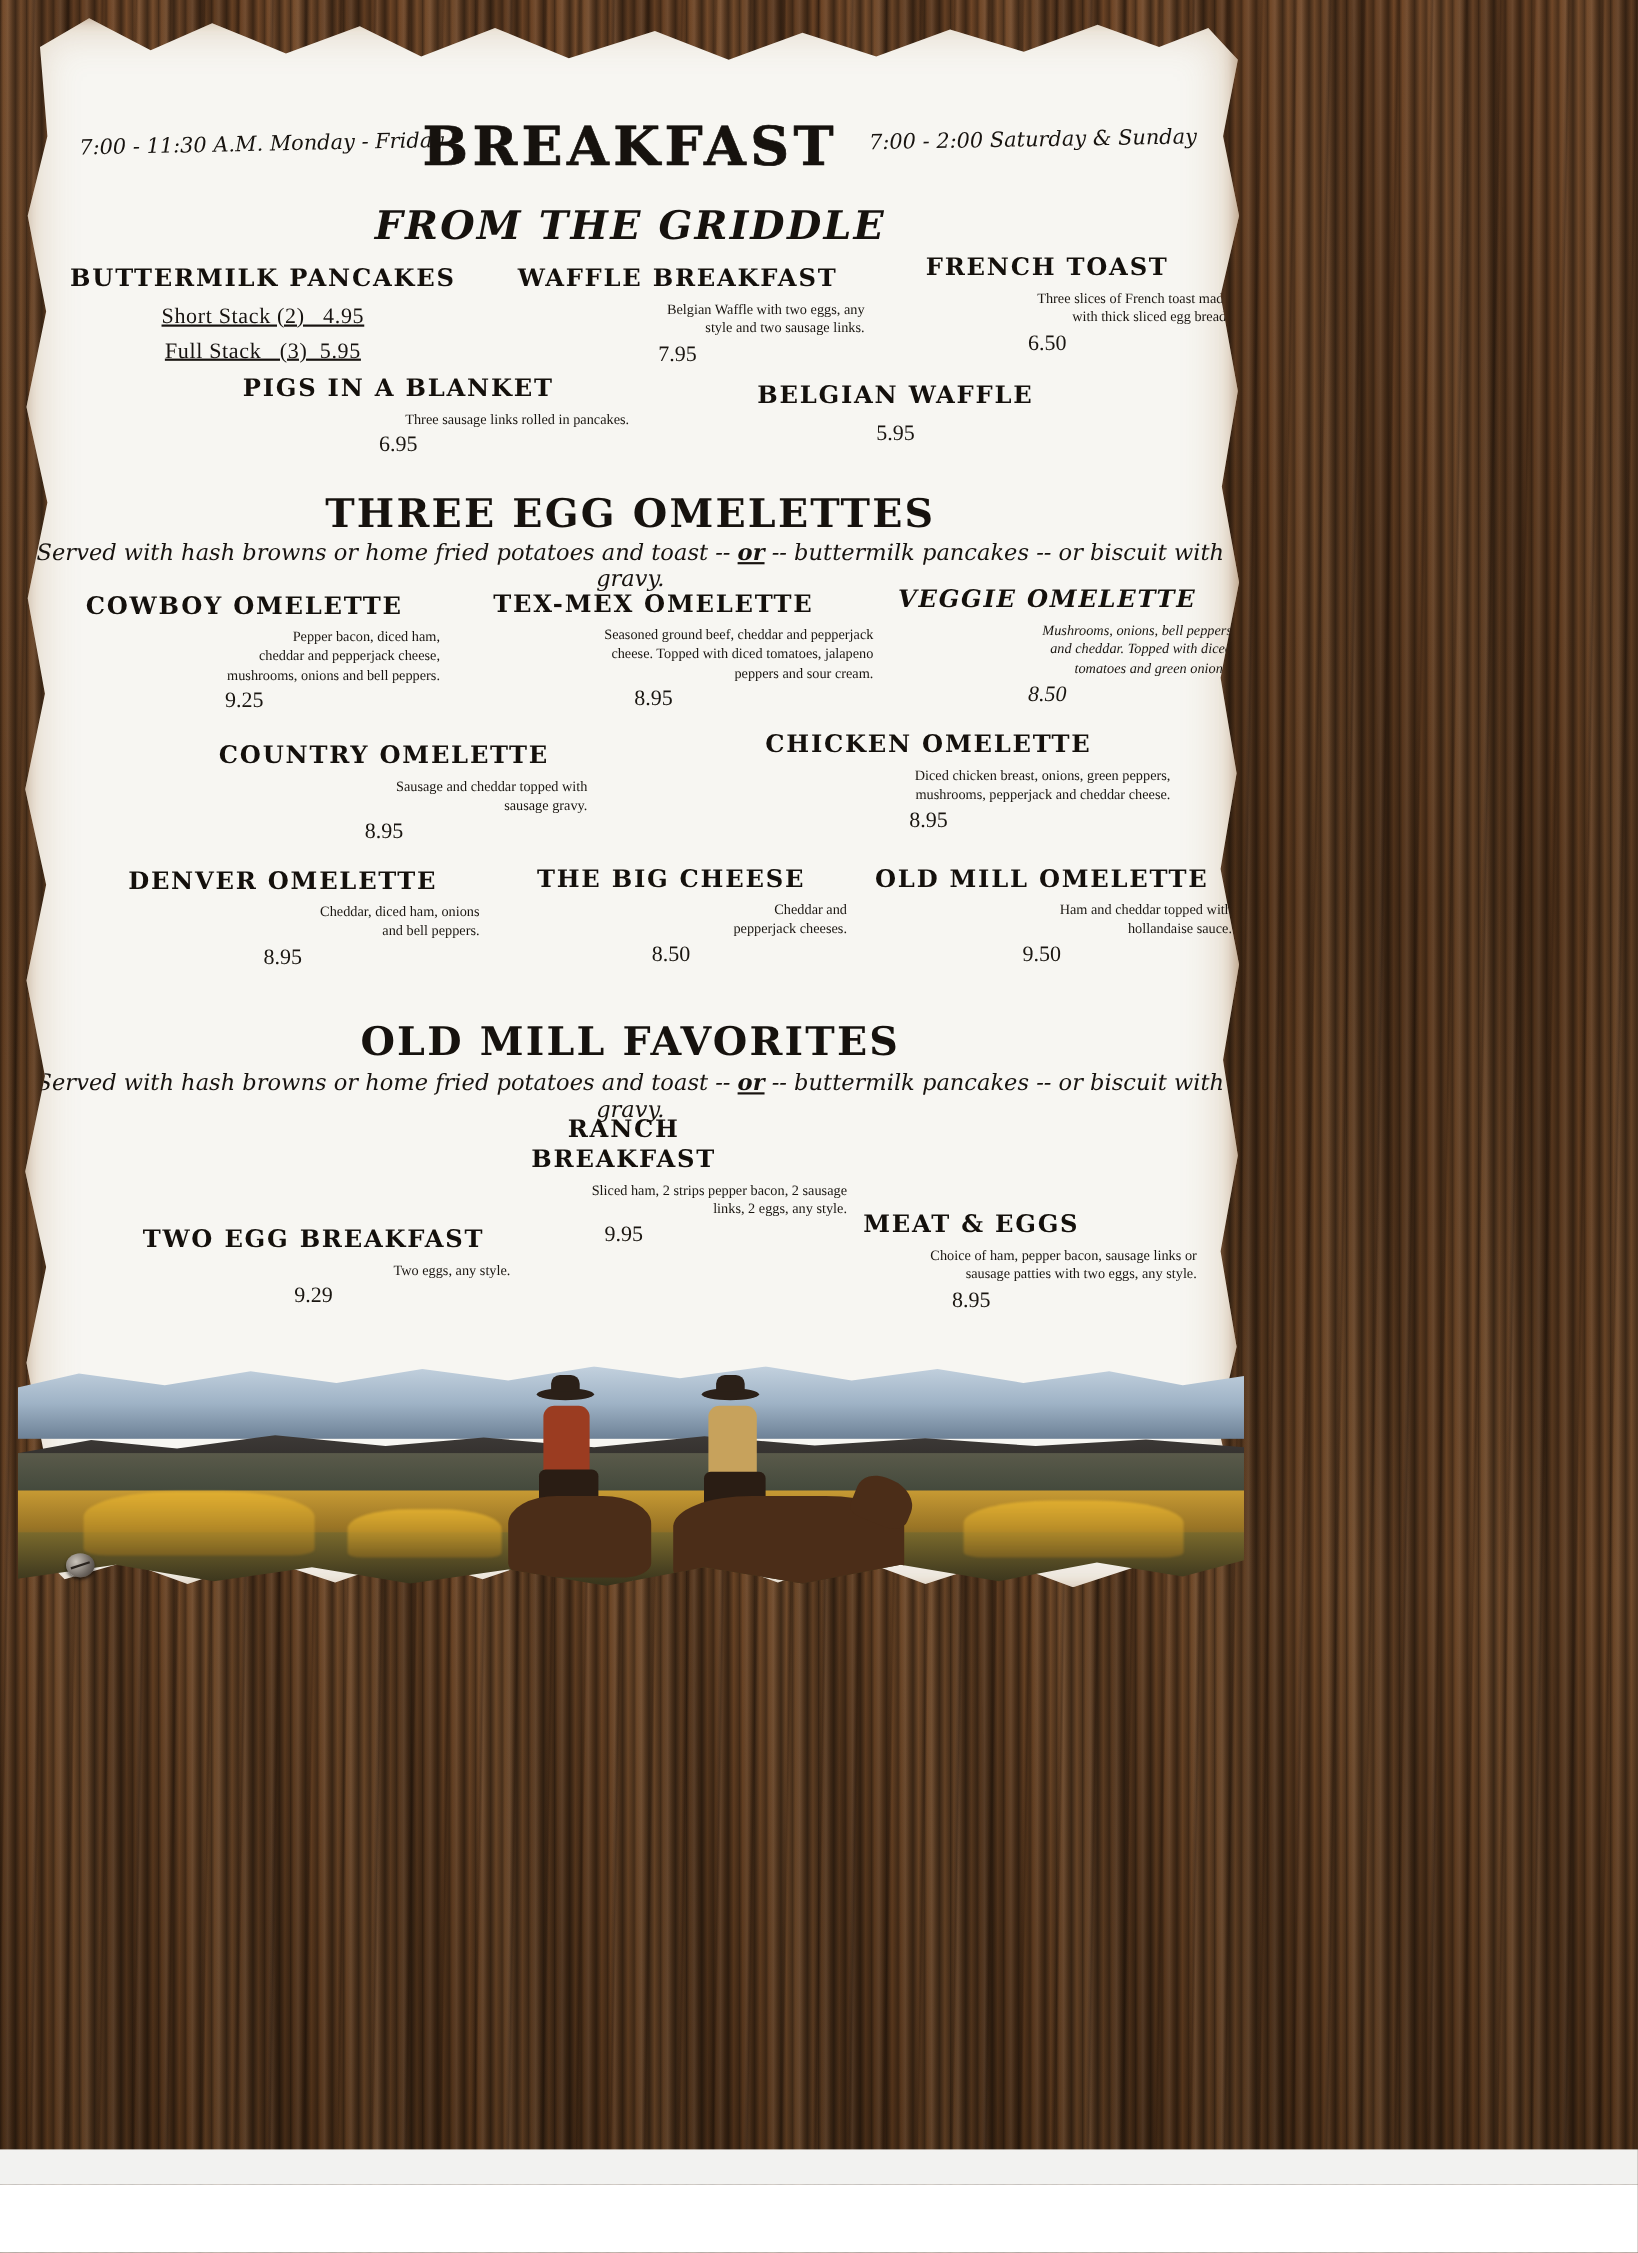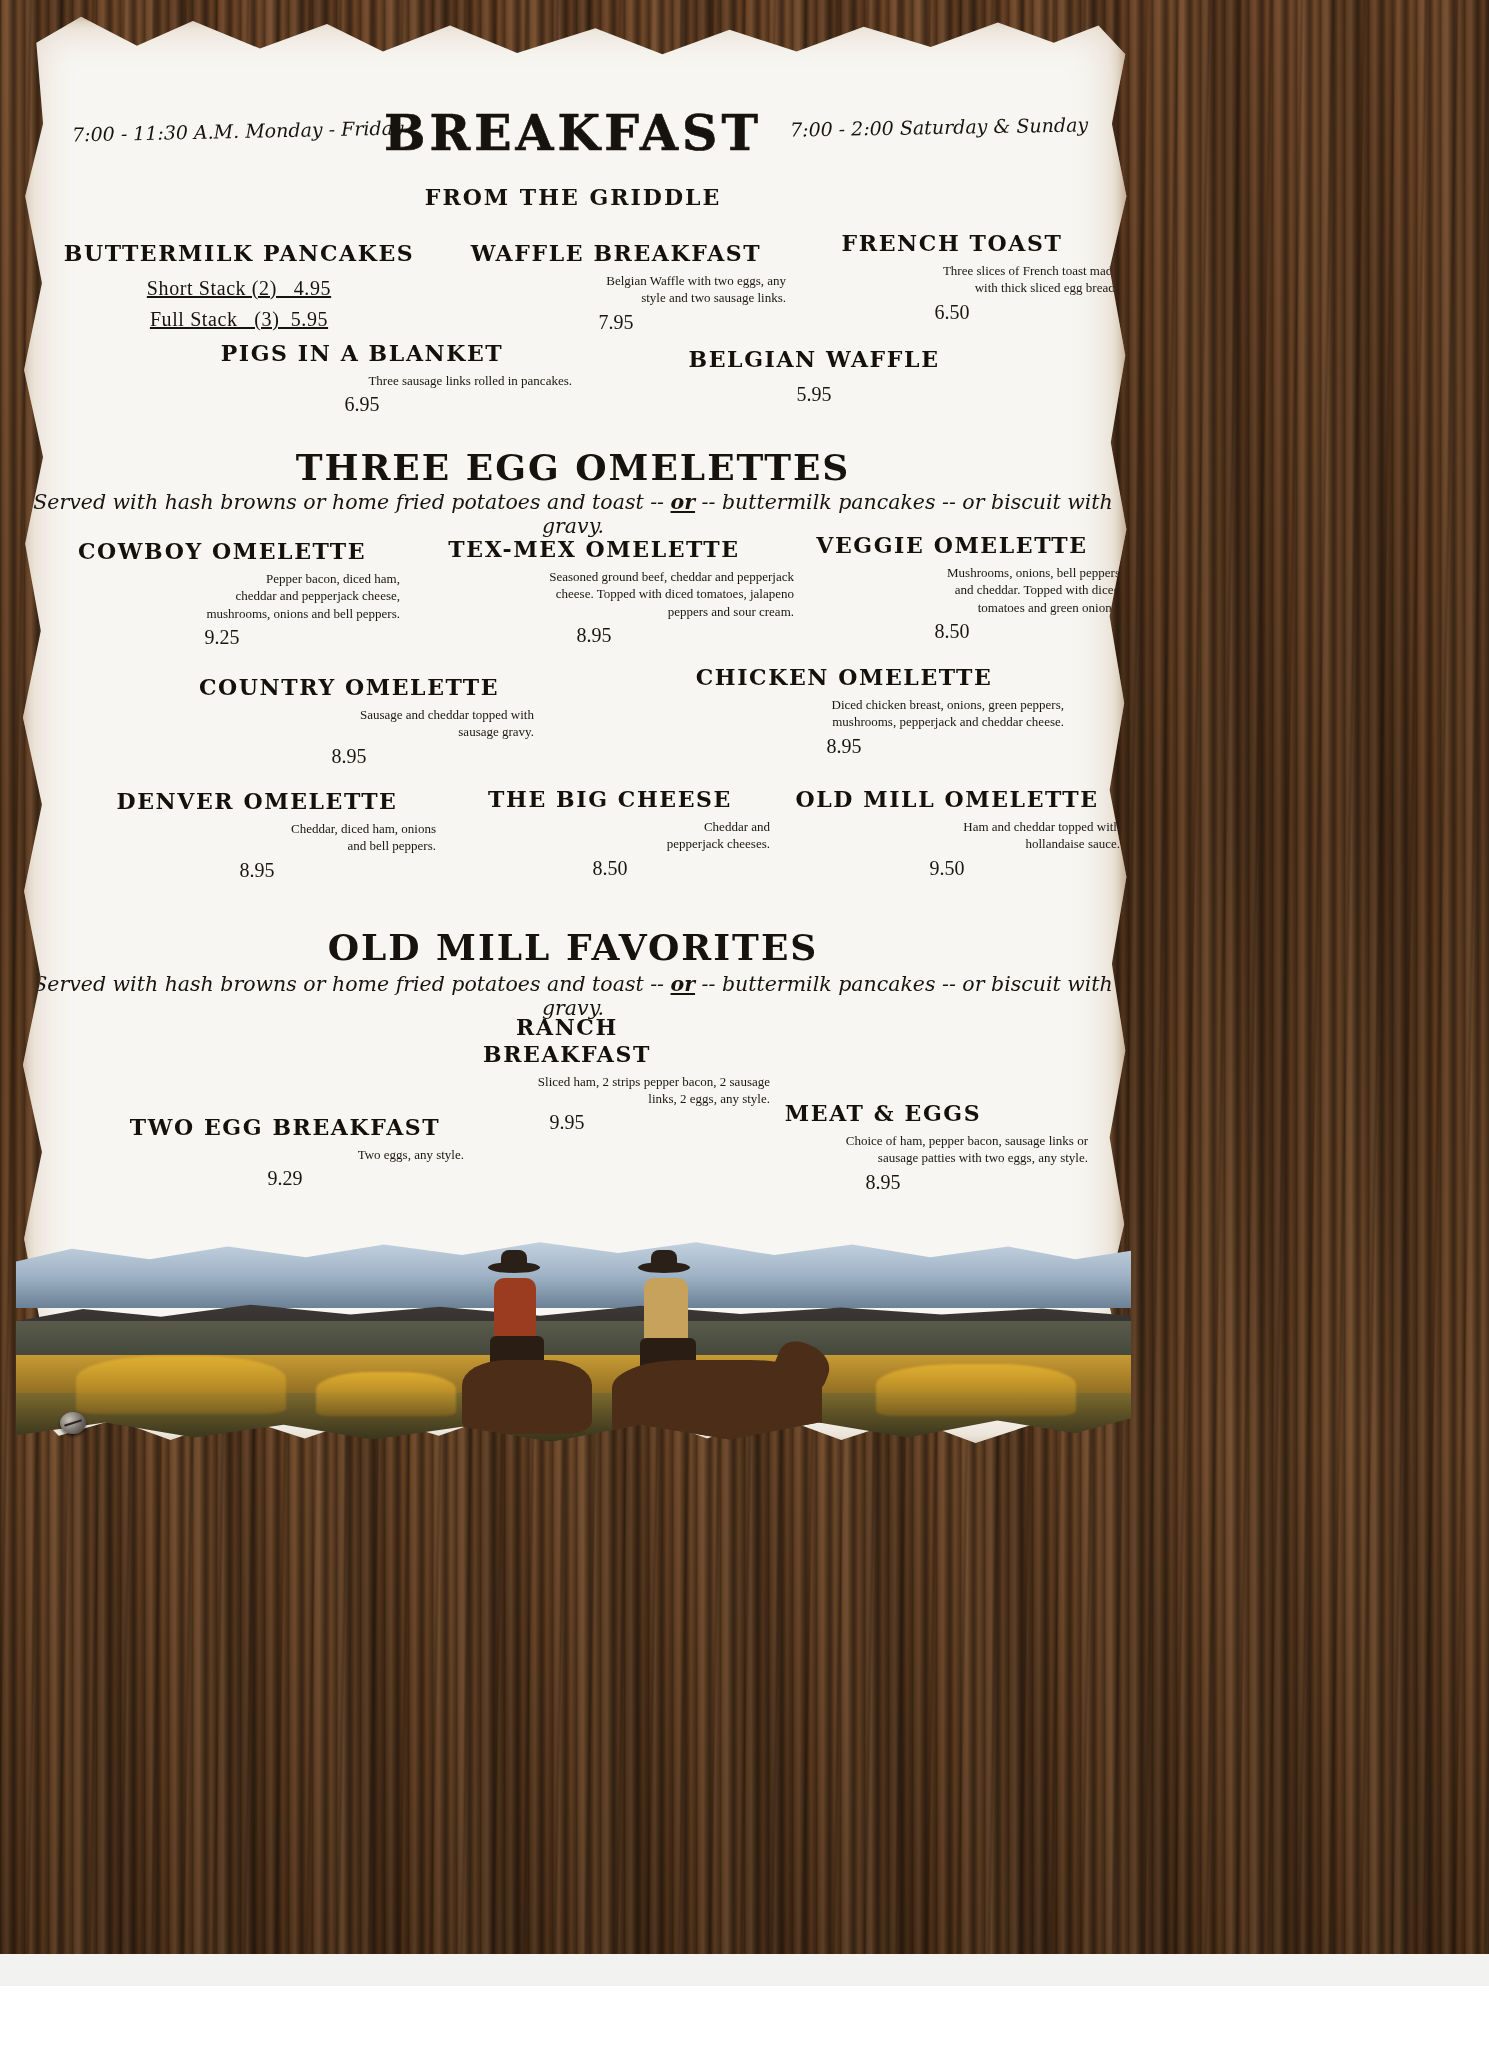--- a/index.html
+++ b/index.html
@@ -169,22 +169,23 @@
     text-align: center;
     font-size: 49px;
     letter-spacing: 4px;
     -webkit-text-stroke: 0.6px #16120e;
   }
 
   .section-head {
     position: absolute;
     left: 0; right: 0;
     text-align: center;
-    font-size: 22px;
+    font-size: 36px;
     letter-spacing: 2px;
+    font-style: italic;
   }
   .section-head.plain { font-style: normal; }
 
   .section-sub {
     position: absolute;
     left: 0; right: 0;
     text-align: center;
     font-size: 20.5px;
   }
   .section-sub u { text-decoration: underline; font-weight: bold; }
@@ -389,21 +390,21 @@
       </div>
 
       <div class="item" style="left:380px; top:528px; width:400px;">
         <div class="name">TEX-MEX OMELETTE</div>
         <div class="desc">Seasoned ground beef, cheddar and pepperjack
 cheese.  Topped with diced tomatoes, jalapeno
 peppers and sour cream.</div>
         <div class="price">8.95</div>
       </div>
 
-      <div class="item" style="left:770px; top:524px; width:336px;">
+      <div class="item" style="left:770px; top:524px; width:336px;font-style:italic;">
         <div class="name">VEGGIE OMELETTE</div>
         <div class="desc">Mushrooms, onions, bell peppers
 and cheddar.  Topped with diced
 tomatoes and green onions.</div>
         <div class="price">8.50</div>
       </div>
 
       <div class="item" style="left:150px; top:666px; width:370px;">
         <div class="name">COUNTRY OMELETTE</div>
         <div class="desc">Sausage and cheddar topped with

